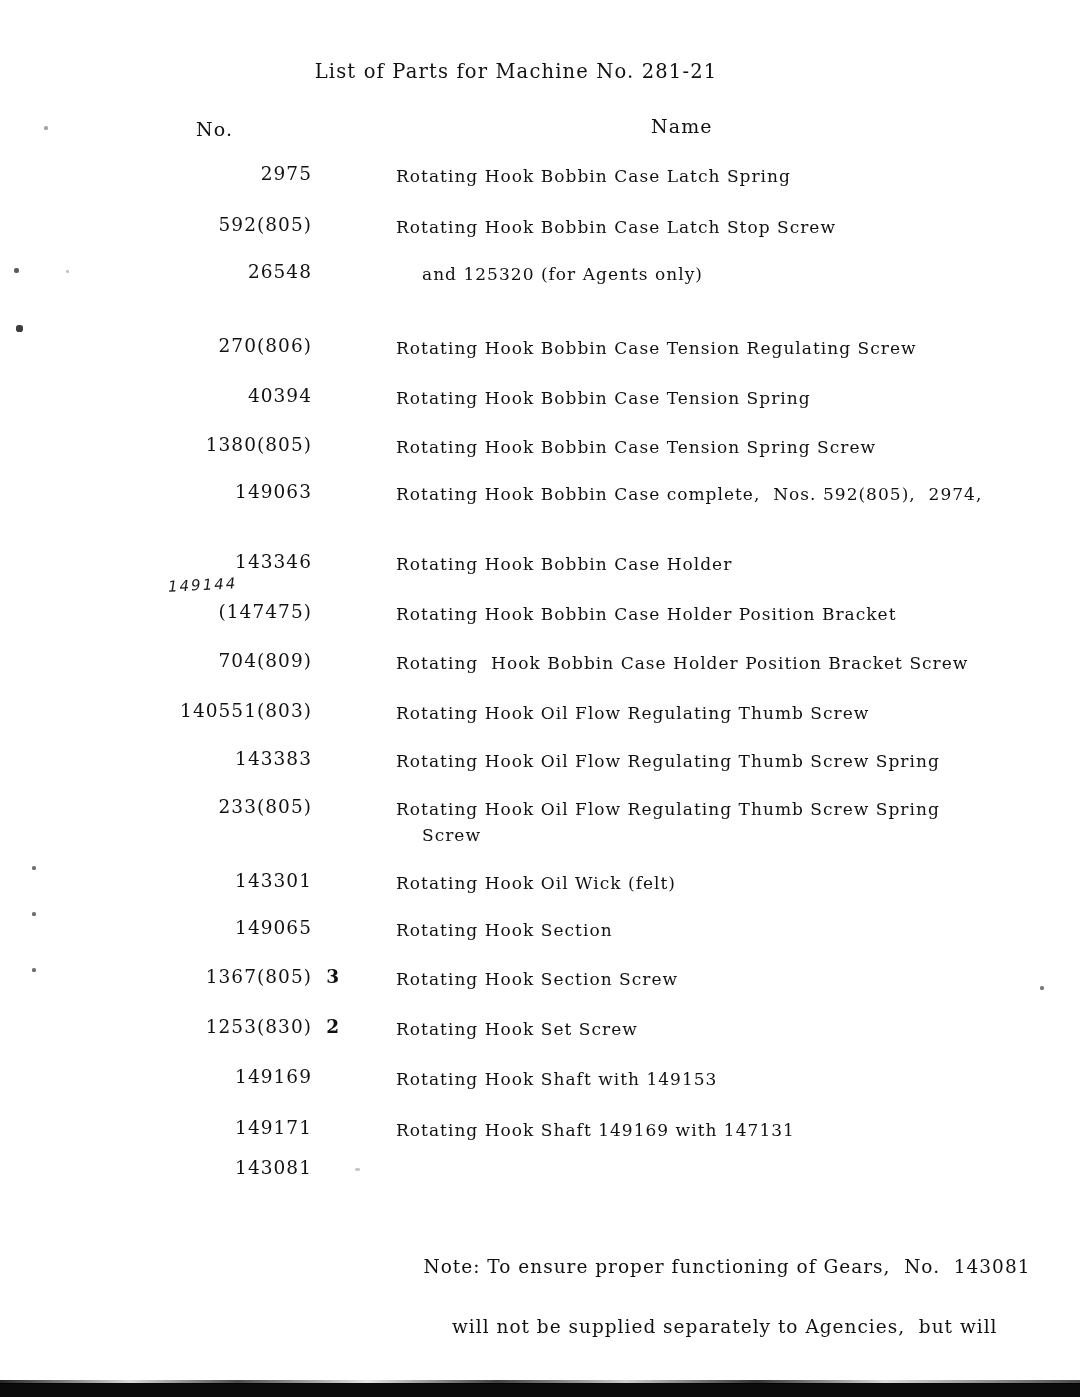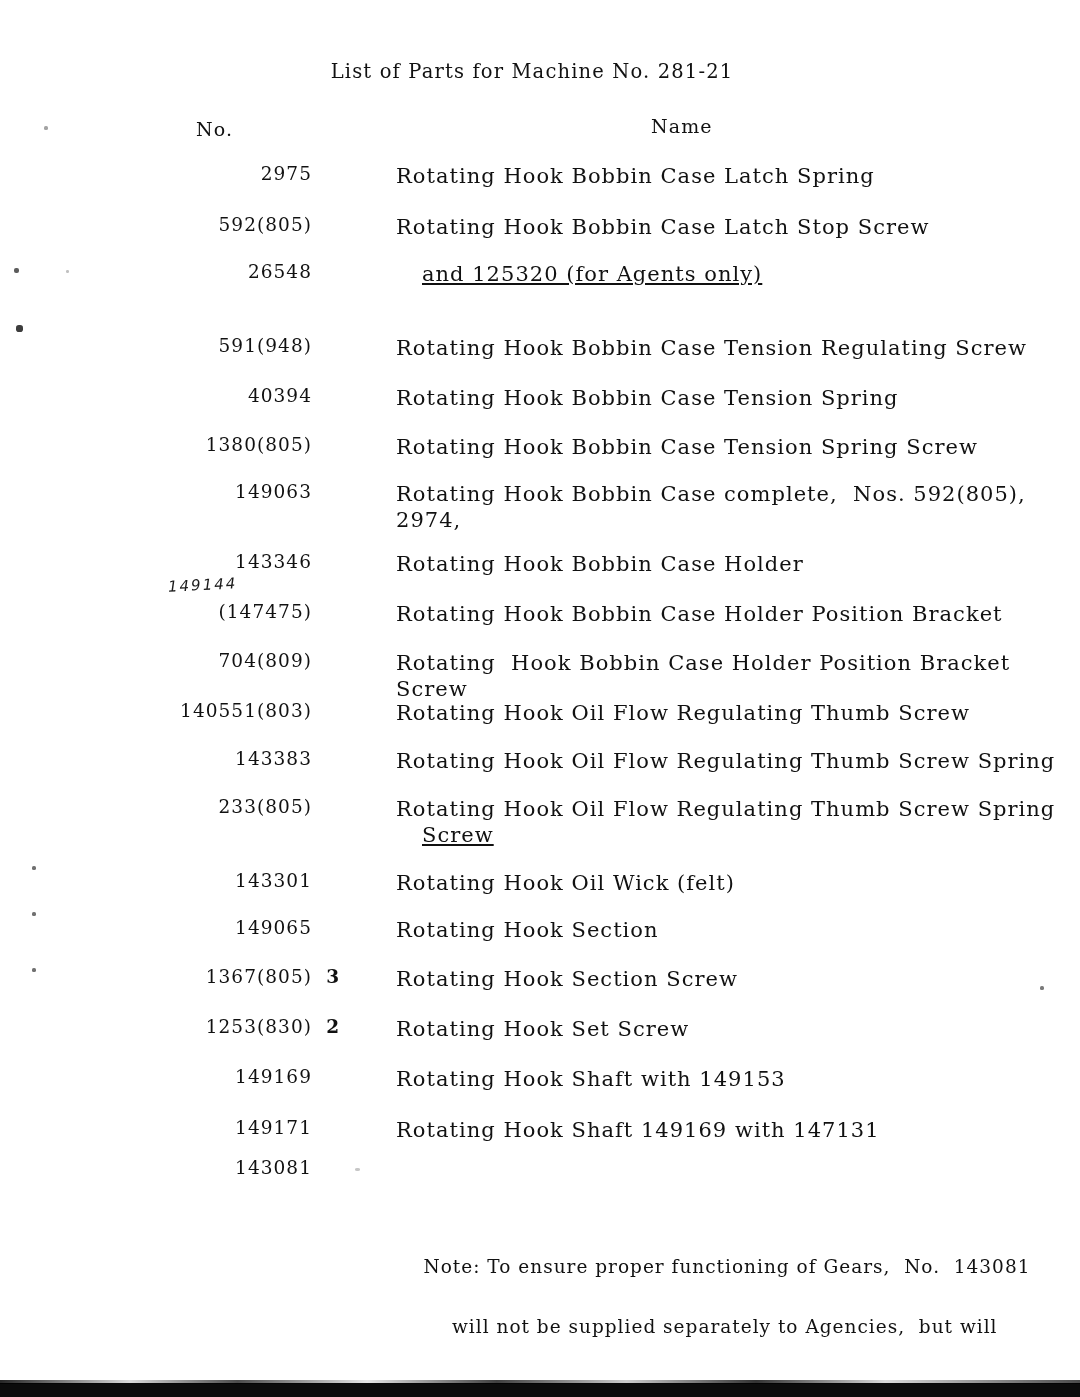--- a/index.html
+++ b/index.html
@@ -20,21 +20,21 @@
   .page {
     position: absolute;
     inset: 0;
     background: #ffffff;
   }
 
   
   .doc-title {
     position: absolute;
     top: 60px;
-    left: 16px;
+    left: 0;
     width: 1032px;
     text-align: center;
     font-size: 19.5px;
     letter-spacing: 1.15px;
     white-space: pre;
   }
 
   
   .col-head-no {
     position: absolute;
@@ -79,29 +79,28 @@
     width: 30px;
     text-align: center;
     font-size: 18.5px;
     font-weight: bold;
     letter-spacing: 0.5px;
   }
   .cell-name {
     position: absolute;
     left: 396px;
     width: 660px;
-    font-size: 21px;
+    font-size: 17px;
     letter-spacing: 1.02px;
     line-height: 26px;
     white-space: pre-wrap;
   }
   .cell-name .cont {
     display: block;
     padding-left: 26px;
-    text-decoration: underline;
   }
 
   
   .handwriting {
     position: absolute;
     left: 168px;
     top: 576px;
     font-family: "DejaVu Sans", "Liberation Sans", sans-serif;
     font-size: 15px;
     font-style: italic;
@@ -182,21 +181,21 @@
       </div>
       <div class="row" style="top: 214px;">
         <div class="cell-no">592(805)</div>
         <div class="cell-name"><span>Rotating Hook Bobbin Case Latch Stop Screw</span></div>
       </div>
       <div class="row" style="top: 261px;">
         <div class="cell-no">26548</div>
         <div class="cell-name"><span class="cont">and 125320 (for Agents only)</span></div>
       </div>
       <div class="row" style="top: 335px;">
-        <div class="cell-no">591(948)</div>
+        <div class="cell-no">270(806)</div>
         <div class="cell-name"><span>Rotating Hook Bobbin Case Tension Regulating Screw</span></div>
       </div>
       <div class="row" style="top: 385px;">
         <div class="cell-no">40394</div>
         <div class="cell-name"><span>Rotating Hook Bobbin Case Tension Spring</span></div>
       </div>
       <div class="row" style="top: 434px;">
         <div class="cell-no">1380(805)</div>
         <div class="cell-name"><span>Rotating Hook Bobbin Case Tension Spring Screw</span></div>
       </div>

